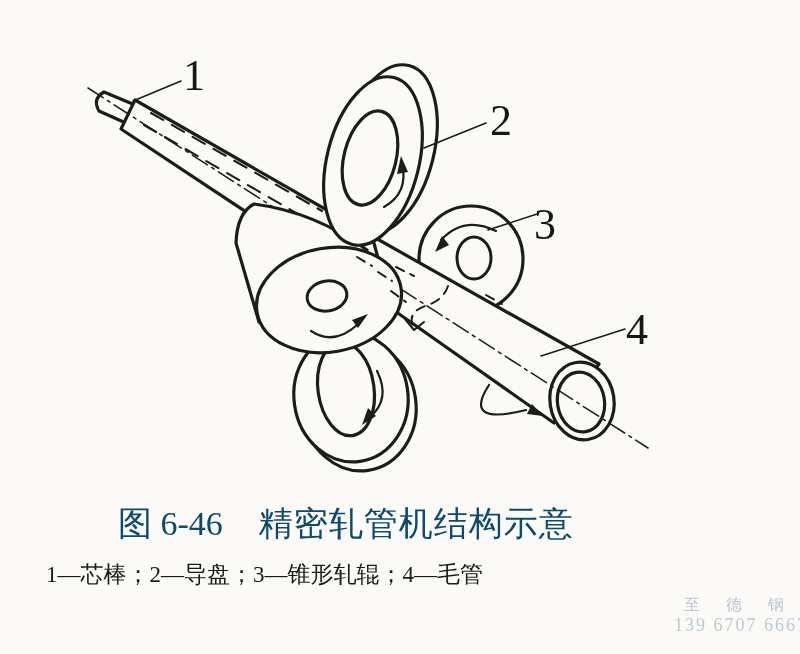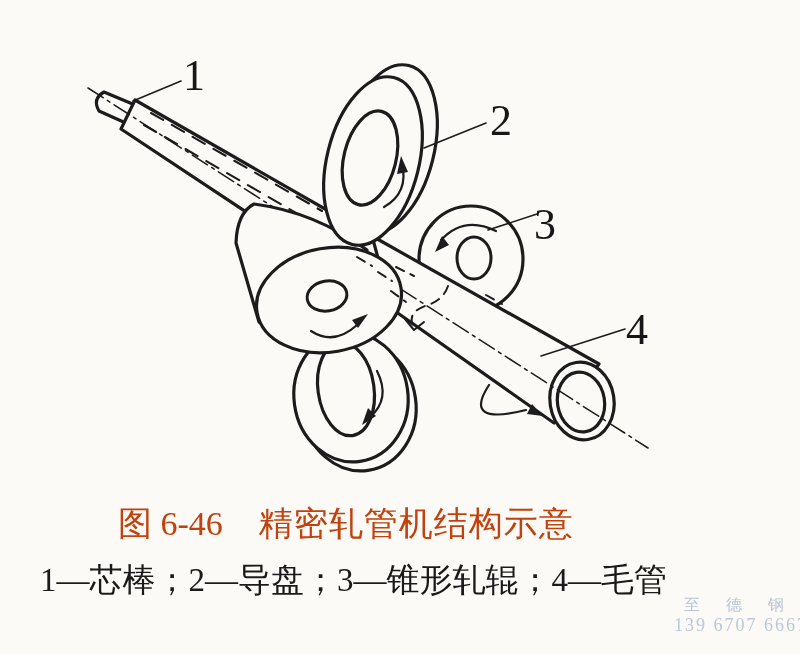--- a/index.html
+++ b/index.html
@@ -15,27 +15,27 @@
   .callout{
     position:absolute;
     font-size:44px;line-height:1;
     color:#161616;
   }
   .caption{
     position:absolute;
     left:118px;top:504px;
     font-size:34px;line-height:1.15;
     white-space:nowrap;
-    color:#c2410c;
+    color:#0c4a6e;
   }
   .caption .cap-title{margin-left:36px;letter-spacing:1px;}
   .legend{
     position:absolute;
-    left:40px;top:562px;
-    font-size:33px;line-height:1.15;
+    left:46px;top:562px;
+    font-size:23px;line-height:1.15;
     white-space:nowrap;
     color:#1a1a1a;
   }
   .watermark{position:absolute;left:0;top:0;width:800px;height:654px;pointer-events:none;}
   .wm-company{
     position:absolute;left:684px;top:597px;
     font-size:16px;line-height:1;letter-spacing:11px;
     color:#b9c4d8;white-space:nowrap;
   }
   .wm-phone{

